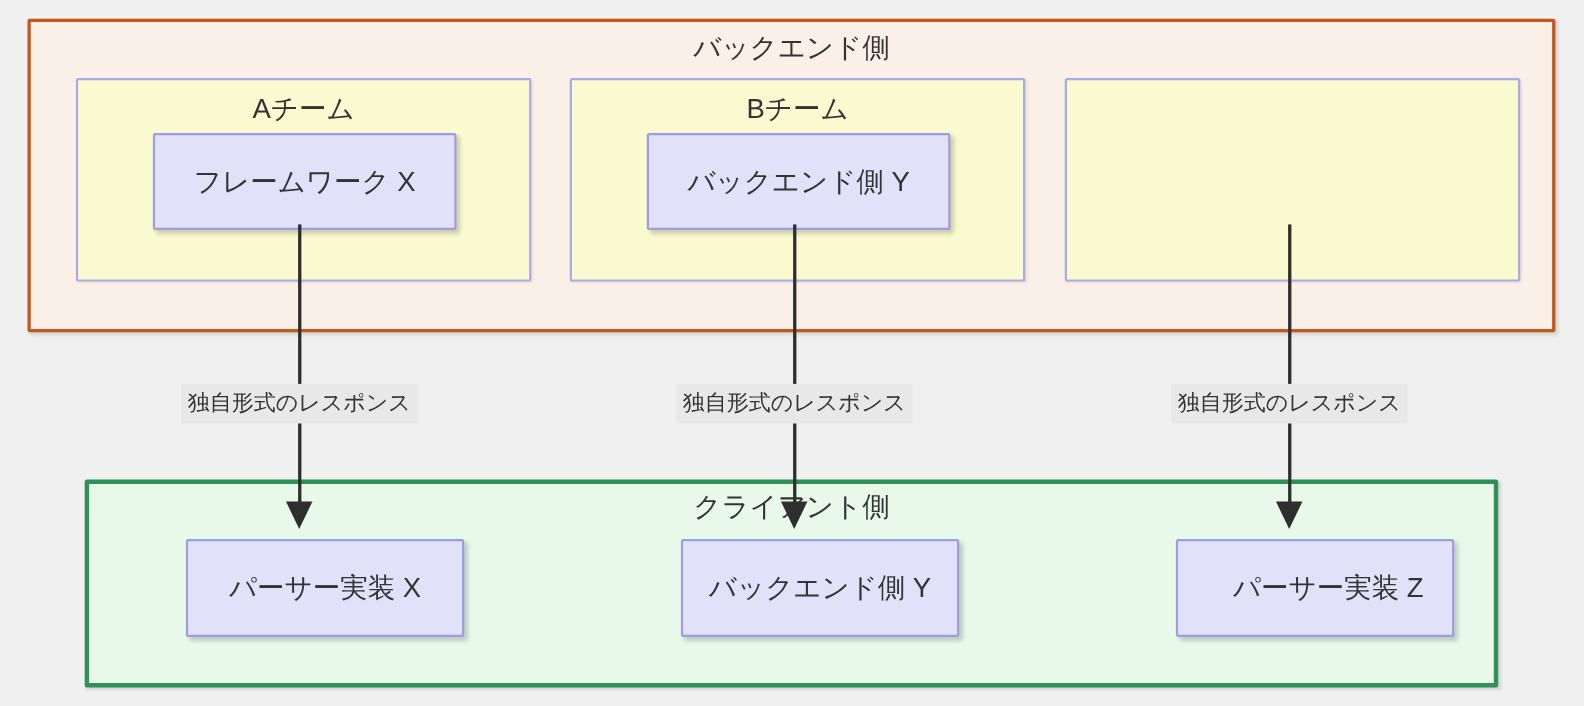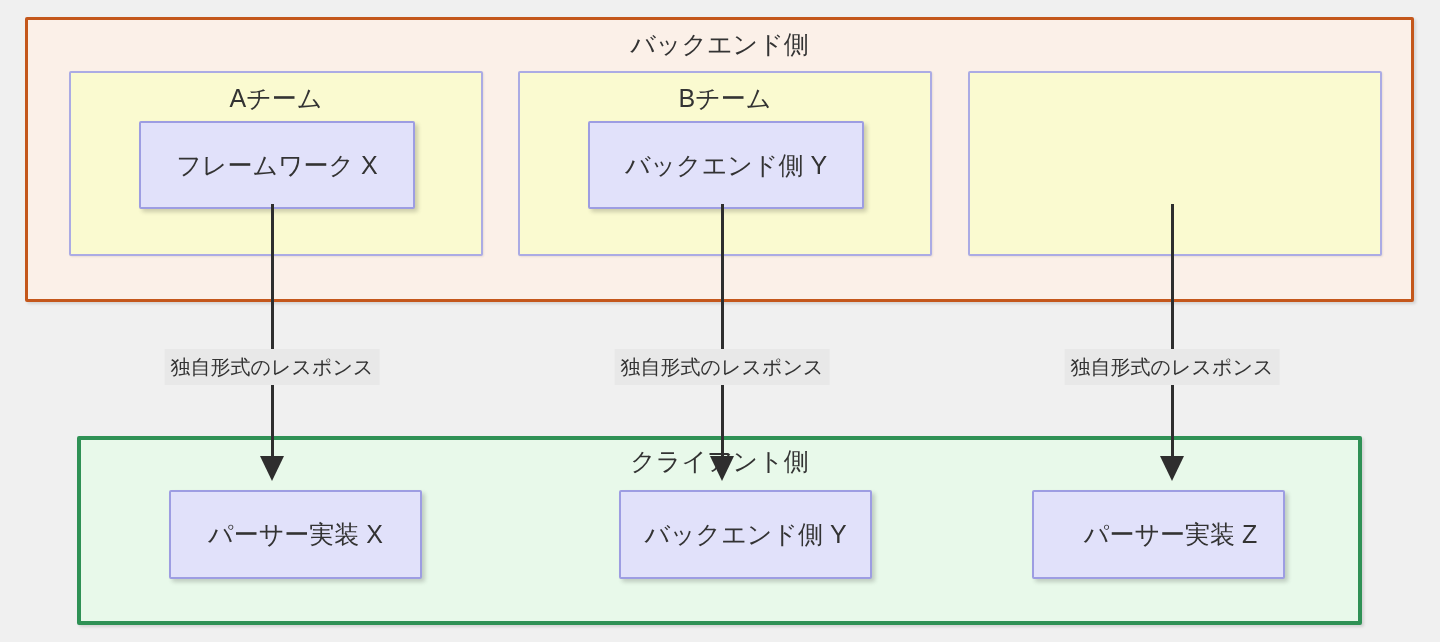--- a/index.html
+++ b/index.html
@@ -73,21 +73,21 @@
     display: flex;
     align-items: center;
     justify-content: center;
     font-size: 25px;
     white-space: nowrap;
   }
   .framework { top: 48px; left: 68px; width: 276px; height: 88px; }
   .parser    { top: 50px; width: 253px; height: 89px; margin-left: 20px; }
   .parser-x { left: 68px; }
   .parser-y { left: 518px; }
-  .parser-z { left: 931px; padding-left: 24px; }
+  .parser-z { left: 968px; padding-left: 24px; }
 
   
   .arrow { position: absolute; z-index: 5; }
   .arrow .shaft {
     position: absolute;
     top: 0; left: 11px;
     width: 2.5px; height: 254px;
     background: var(--line, #2E2E2E);
   }
   .arrow .head {

